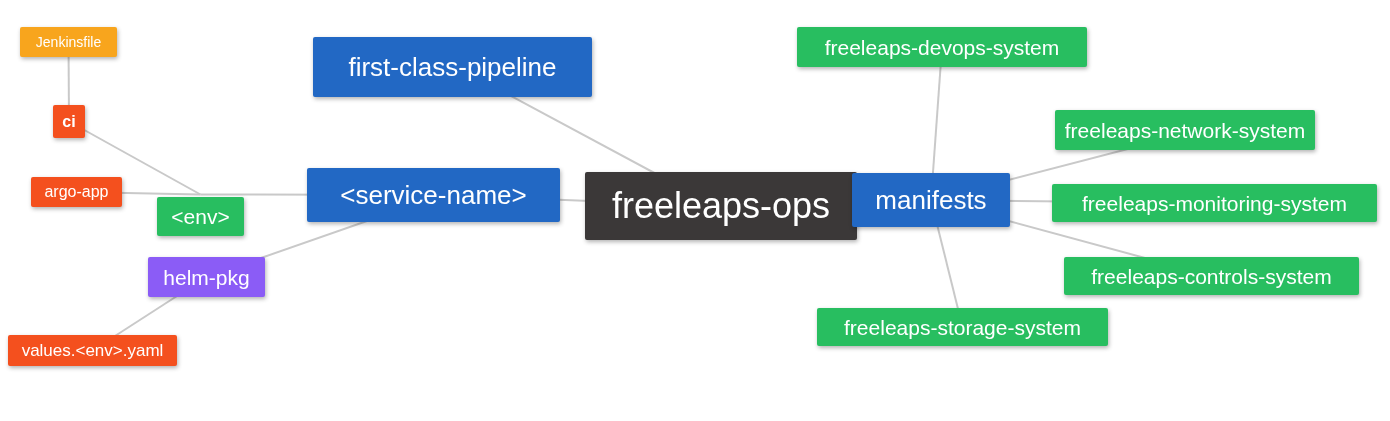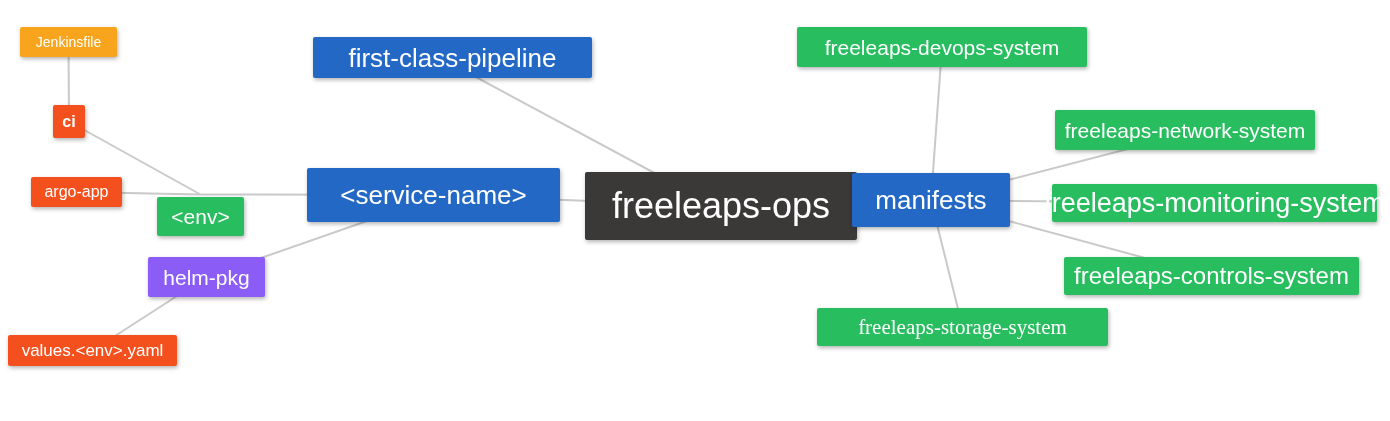--- a/index.html
+++ b/index.html
@@ -57,22 +57,22 @@
       <line x1="931" y1="200" x2="1211.5" y2="276" stroke="#c9c9c9" stroke-width="2"></line>
       <line x1="931" y1="200" x2="962.5" y2="327" stroke="#c9c9c9" stroke-width="2"></line>
     </svg>
 
 <div class="node" style="left: 20px; top: 27px; width: 97px; height: 30px; font-size: 14px; font-weight: 400; background: rgb(248, 165, 29);">Jenkinsfile</div>
     <div class="node" style="left: 53px; top: 105px; width: 32px; height: 33px; font-size: 16px; font-weight: 700; background: rgb(244, 80, 30);">ci</div>
     <div class="node" style="left: 31px; top: 177px; width: 91px; height: 30px; font-size: 16px; font-weight: 400; background: rgb(244, 80, 30);">argo-app</div>
     <div class="node" style="left: 157px; top: 175px; width: 87px; height: 39px; font-size: 21px; font-weight: 400; background: rgb(40, 190, 96); margin-top: 22px;">&lt;env&gt;</div>
     <div class="node" style="left: 148px; top: 257px; width: 117px; height: 40px; font-size: 21px; font-weight: 400; background: #8b5cf6;">helm-pkg</div>
     <div class="node" style="left: 8px; top: 335px; width: 169px; height: 31px; font-size: 17px; font-weight: 400; background: rgb(244, 80, 30);">values.&lt;env&gt;.yaml</div>
-    <div class="node" style="left: 313px; top: 37px; width: 279px; height: 41px; font-size: 26px; font-weight: 400; background: rgb(34, 104, 196);">first-class-pipeline</div>
+    <div class="node" style="left: 313px; top: 37px; width: 279px; height: 60px; font-size: 26px; font-weight: 400; background: rgb(34, 104, 196);">first-class-pipeline</div>
     <div class="node" style="left: 307px; top: 168px; width: 253px; height: 54px; font-size: 26px; font-weight: 400; background: rgb(34, 104, 196);">&lt;service-name&gt;</div>
     <div class="node" style="left: 585px; top: 172px; width: 272px; height: 68px; font-size: 36px; font-weight: 400; background: rgb(59, 56, 56);">freeleaps-ops</div>
     <div class="node" style="left: 852px; top: 173px; width: 158px; height: 54px; font-size: 26px; font-weight: 400; background: rgb(34, 104, 196);">manifests</div>
     <div class="node" style="left: 797px; top: 27px; width: 290px; height: 40px; font-size: 21px; font-weight: 400; background: rgb(40, 190, 96);">freeleaps-devops-system</div>
     <div class="node" style="left: 1055px; top: 110px; width: 260px; height: 40px; font-size: 21px; font-weight: 400; background: rgb(40, 190, 96);">freeleaps-network-system</div>
-    <div class="node" style="left: 1052px; top: 184px; width: 325px; height: 38px; font-size: 27px; font-weight: 400; background: rgb(40, 190, 96);">freeleaps-monitoring-system</div>
-    <div class="node" style="left: 1064px; top: 257px; width: 295px; height: 38px; font-size: 24px; font-weight: 400; background: rgb(40, 190, 96);">freeleaps-controls-system</div>
-    <div class="node" style="left: 817px; top: 308px; width: 291px; height: 38px; font-size: 21px; font-weight: 400; background: rgb(40, 190, 96); font-family: Liberation Serif, serif;">freeleaps-storage-system</div>
+    <div class="node" style="left: 1052px; top: 184px; width: 325px; height: 38px; font-size: 21px; font-weight: 400; background: rgb(40, 190, 96);">freeleaps-monitoring-system</div>
+    <div class="node" style="left: 1064px; top: 257px; width: 295px; height: 38px; font-size: 21px; font-weight: 400; background: rgb(40, 190, 96);">freeleaps-controls-system</div>
+    <div class="node" style="left: 817px; top: 308px; width: 291px; height: 38px; font-size: 21px; font-weight: 400; background: rgb(40, 190, 96);">freeleaps-storage-system</div>
   </div>
 
 </body></html>

